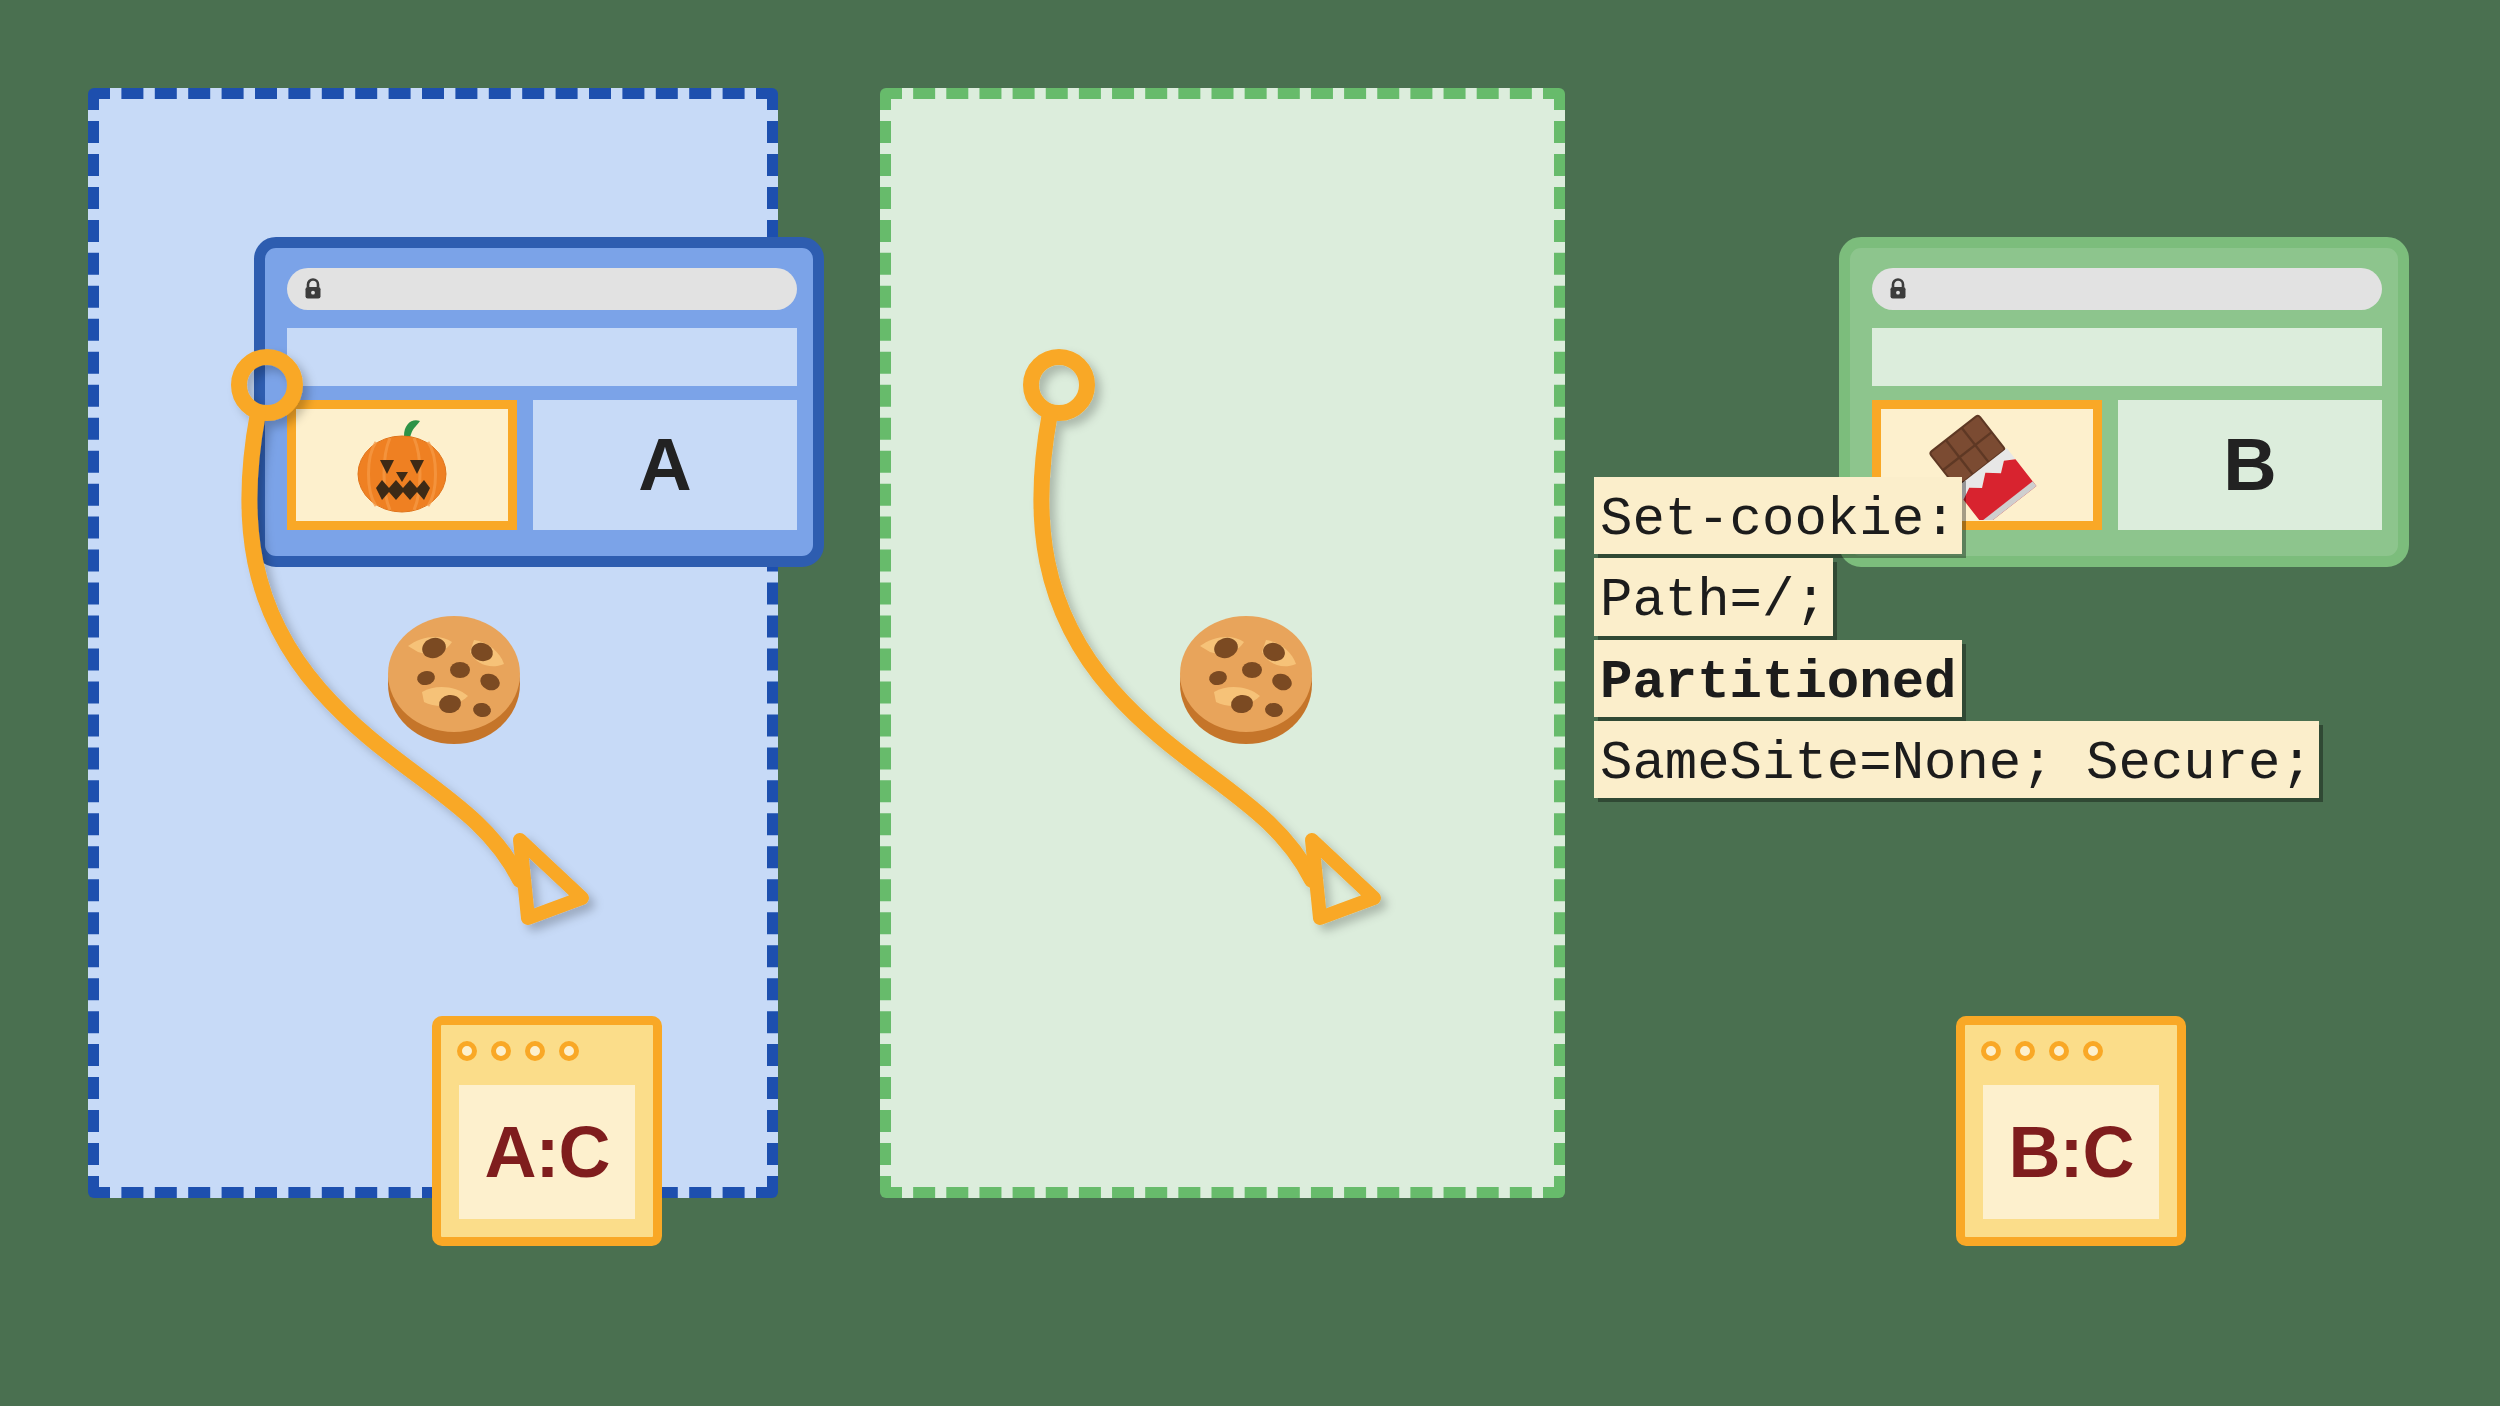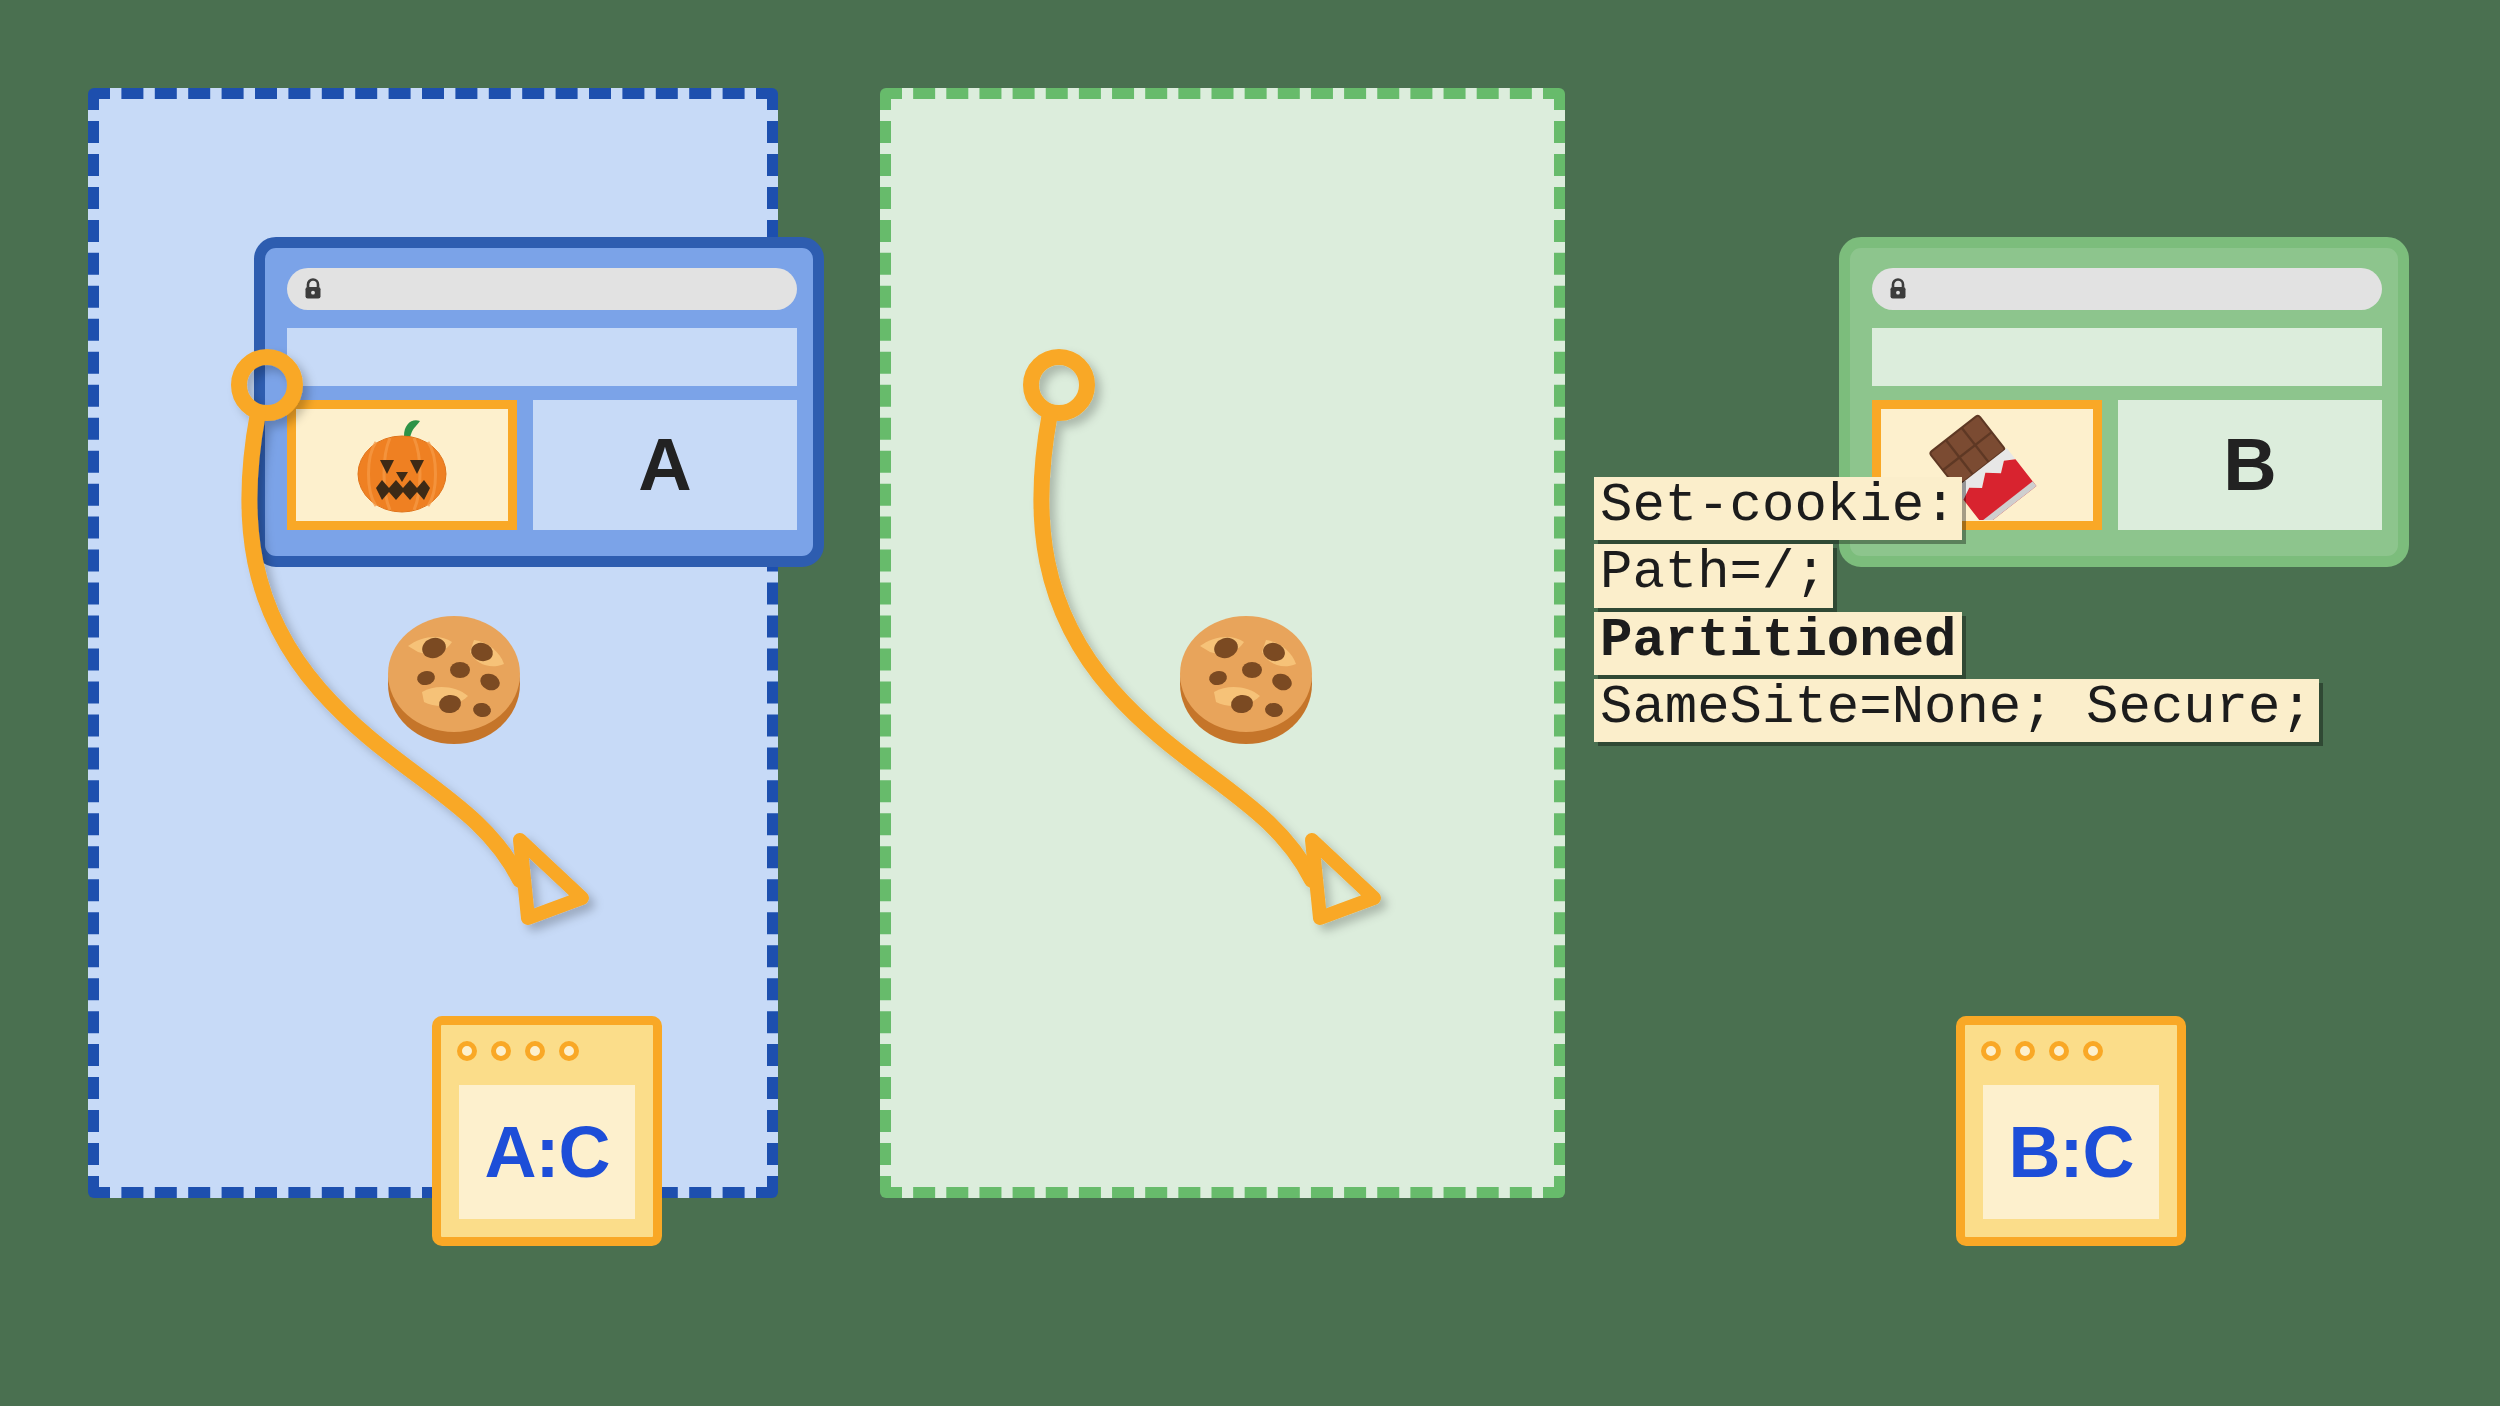--- a/index.html
+++ b/index.html
@@ -161,40 +161,40 @@
     left: 18px; top: 60px;
     right: 18px; bottom: 18px;
     background: #fdf0cd;
     display: flex;
     align-items: center;
     justify-content: center;
   }
   .store-screen span {
     font-size: 72px;
     font-weight: bold;
-    color: #1d4ed8;
+    color: #7f1d1d;
     line-height: 1;
     letter-spacing: -1px;
   }
 
   
   .code-block {
     position: absolute;
     left: 1594px; top: 477px;
     display: flex;
     flex-direction: column;
     align-items: flex-start;
   }
   .code-line {
     background: #fbeecb;
     color: #1c1c1c;
     font-family: "Liberation Mono", "DejaVu Sans Mono", monospace;
     font-size: 54px;
     line-height: 1.08;
-    padding: 0 6px 5px 6px;
+    padding: 14px 6px 5px 6px;
     white-space: pre;
     box-shadow: 4px 4px 0 rgba(0,0,0,0.35);
     margin-bottom: 4px;
   }
   .code-line.bold { font-weight: bold; }
 </style>
 </head>
 <body>
 
 <div id="stage">

